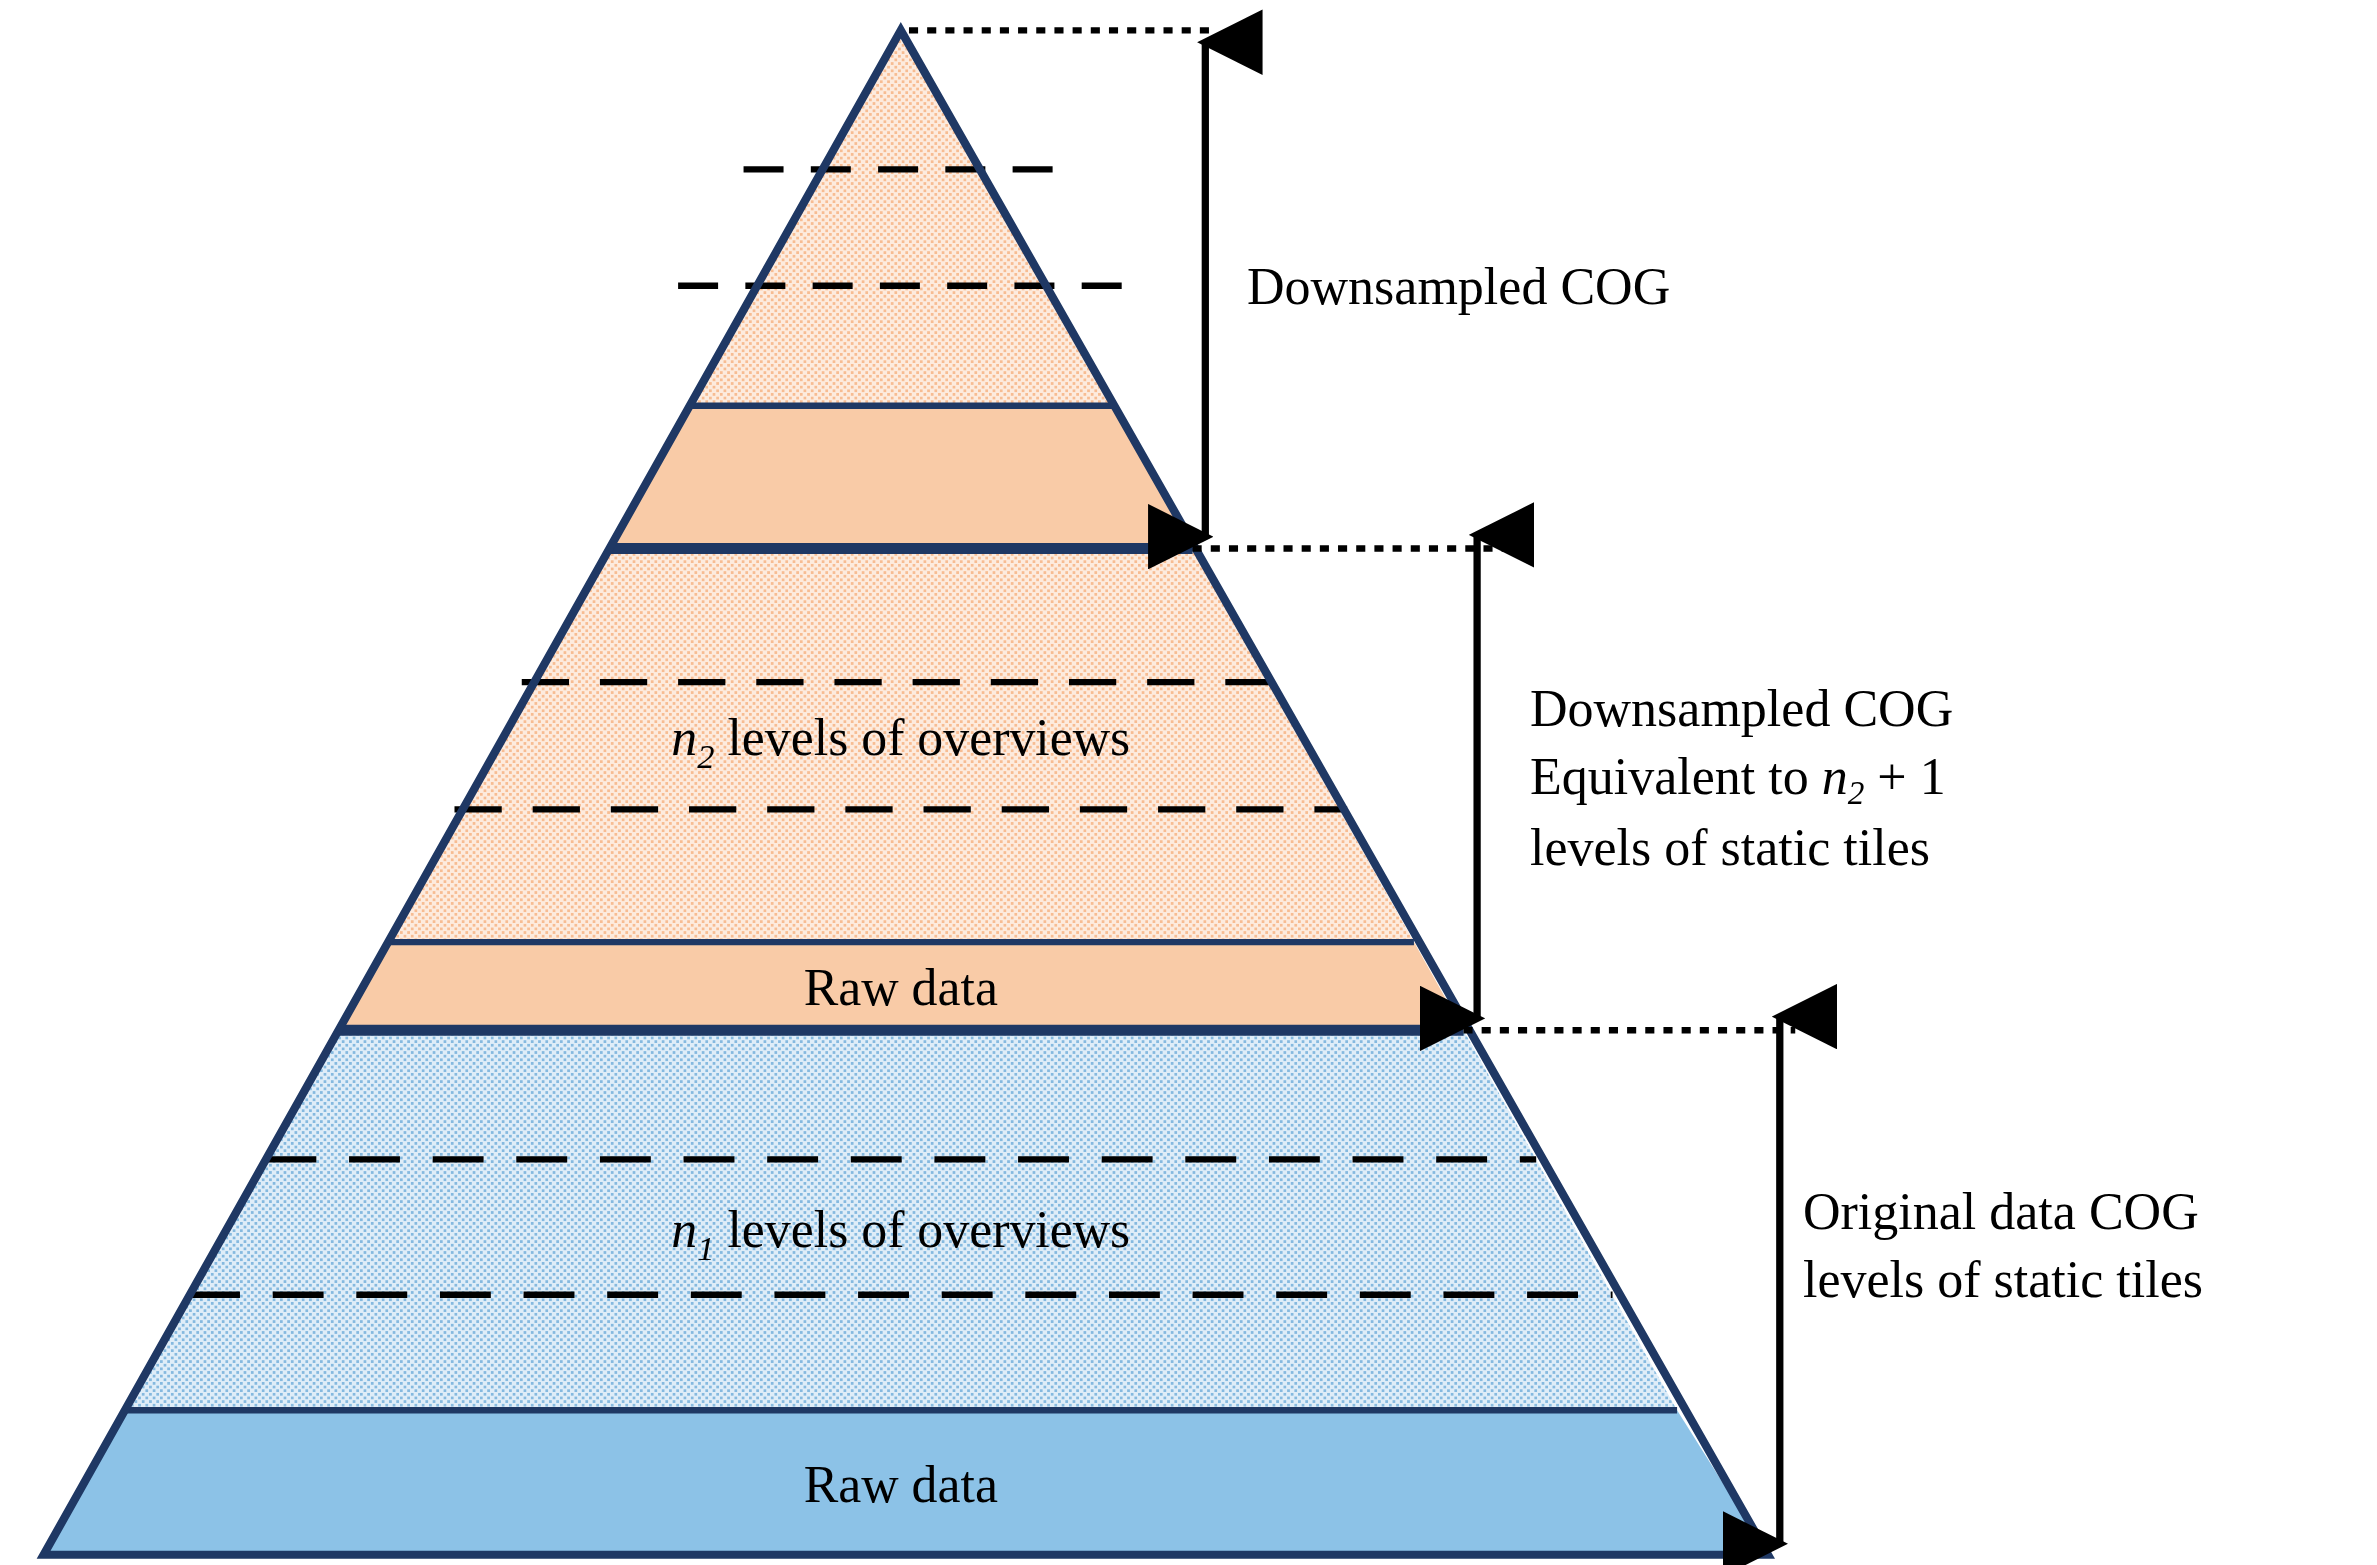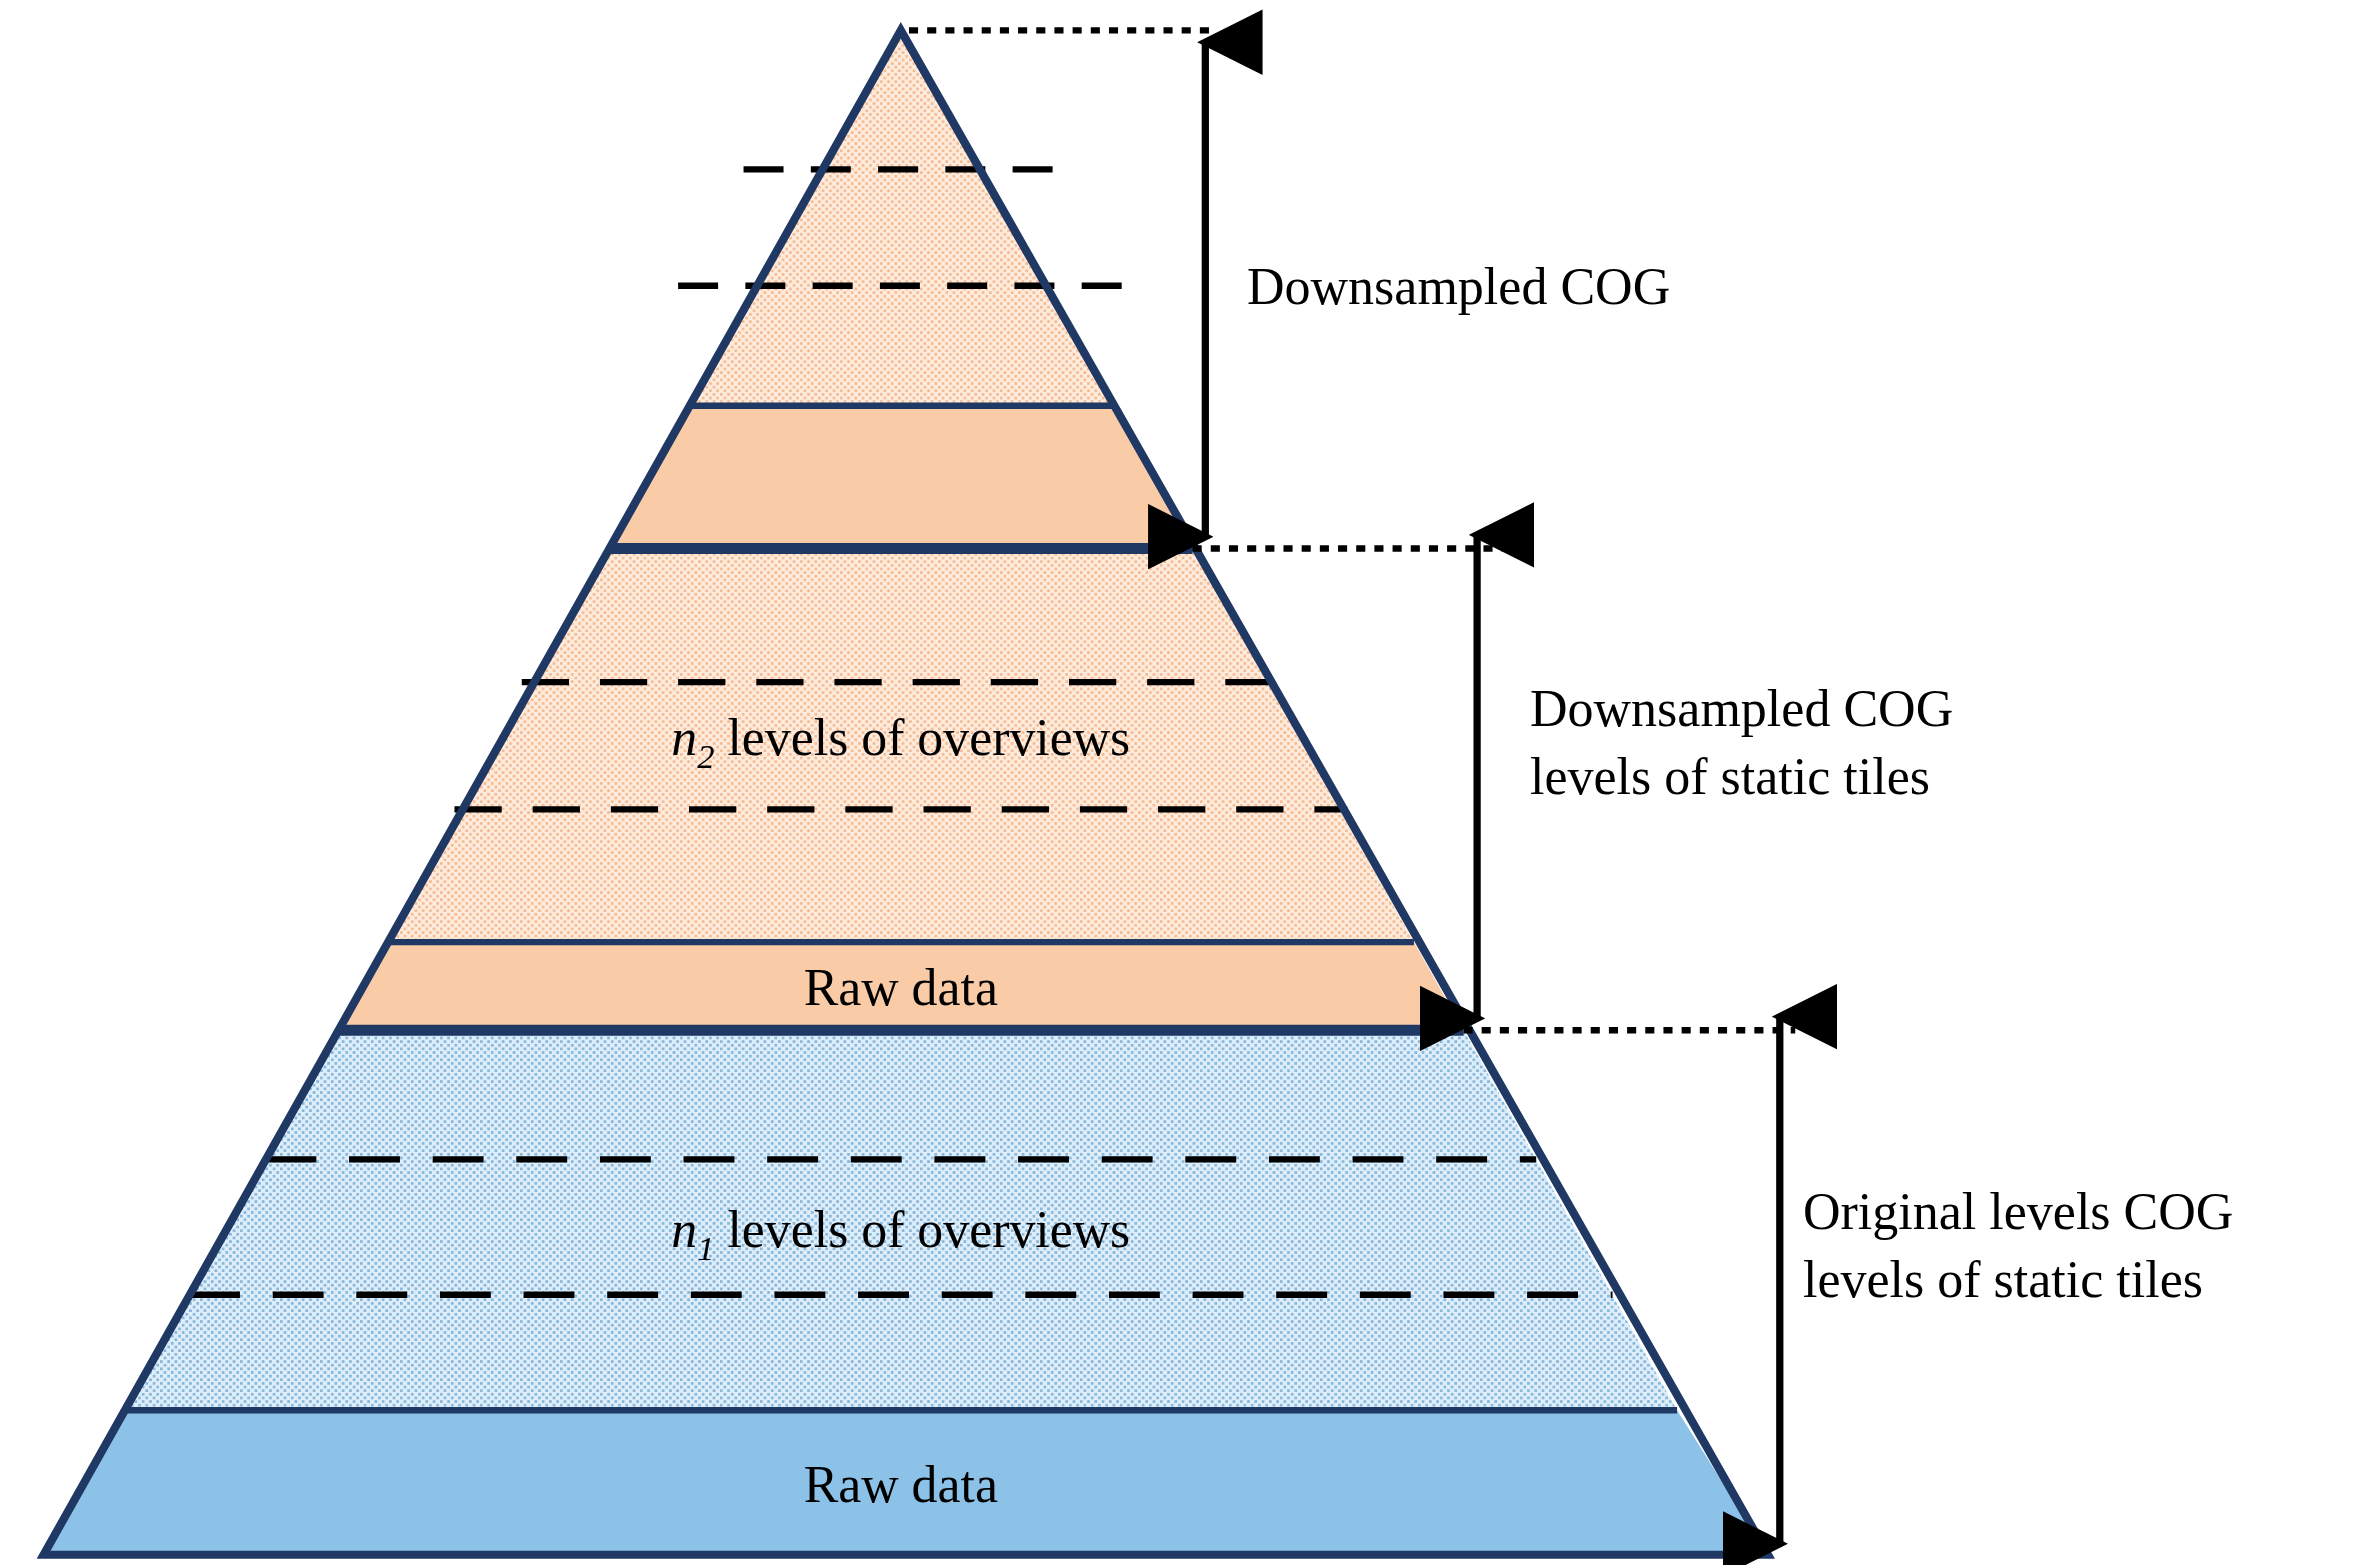--- a/index.html
+++ b/index.html
@@ -146,22 +146,23 @@
       <line x1="1958" y1="1118" x2="1958" y2="1698" stroke="#000000" stroke-width="8" marker-start="url(#arrowUp)" marker-end="url(#arrowDown)"></line>
     </g>
   </svg>
 
   <div class="callout" id="callout-1">
     <div>Downsampled COG</div>
   </div>
 
   <div class="callout" id="callout-2">
     <div>Downsampled COG</div>
+    <div><span>Equivalent to </span><span class="ital">n</span><sub>2</sub><span> + 1</span></div>
     <div>levels of static tiles</div>
   </div>
 
   <div class="callout" id="callout-3">
-    <div>Original levels COG</div>
+    <div>Original data COG</div>
     <div>levels of static tiles</div>
   </div>
 
 </div>
 
 
 </body></html>

